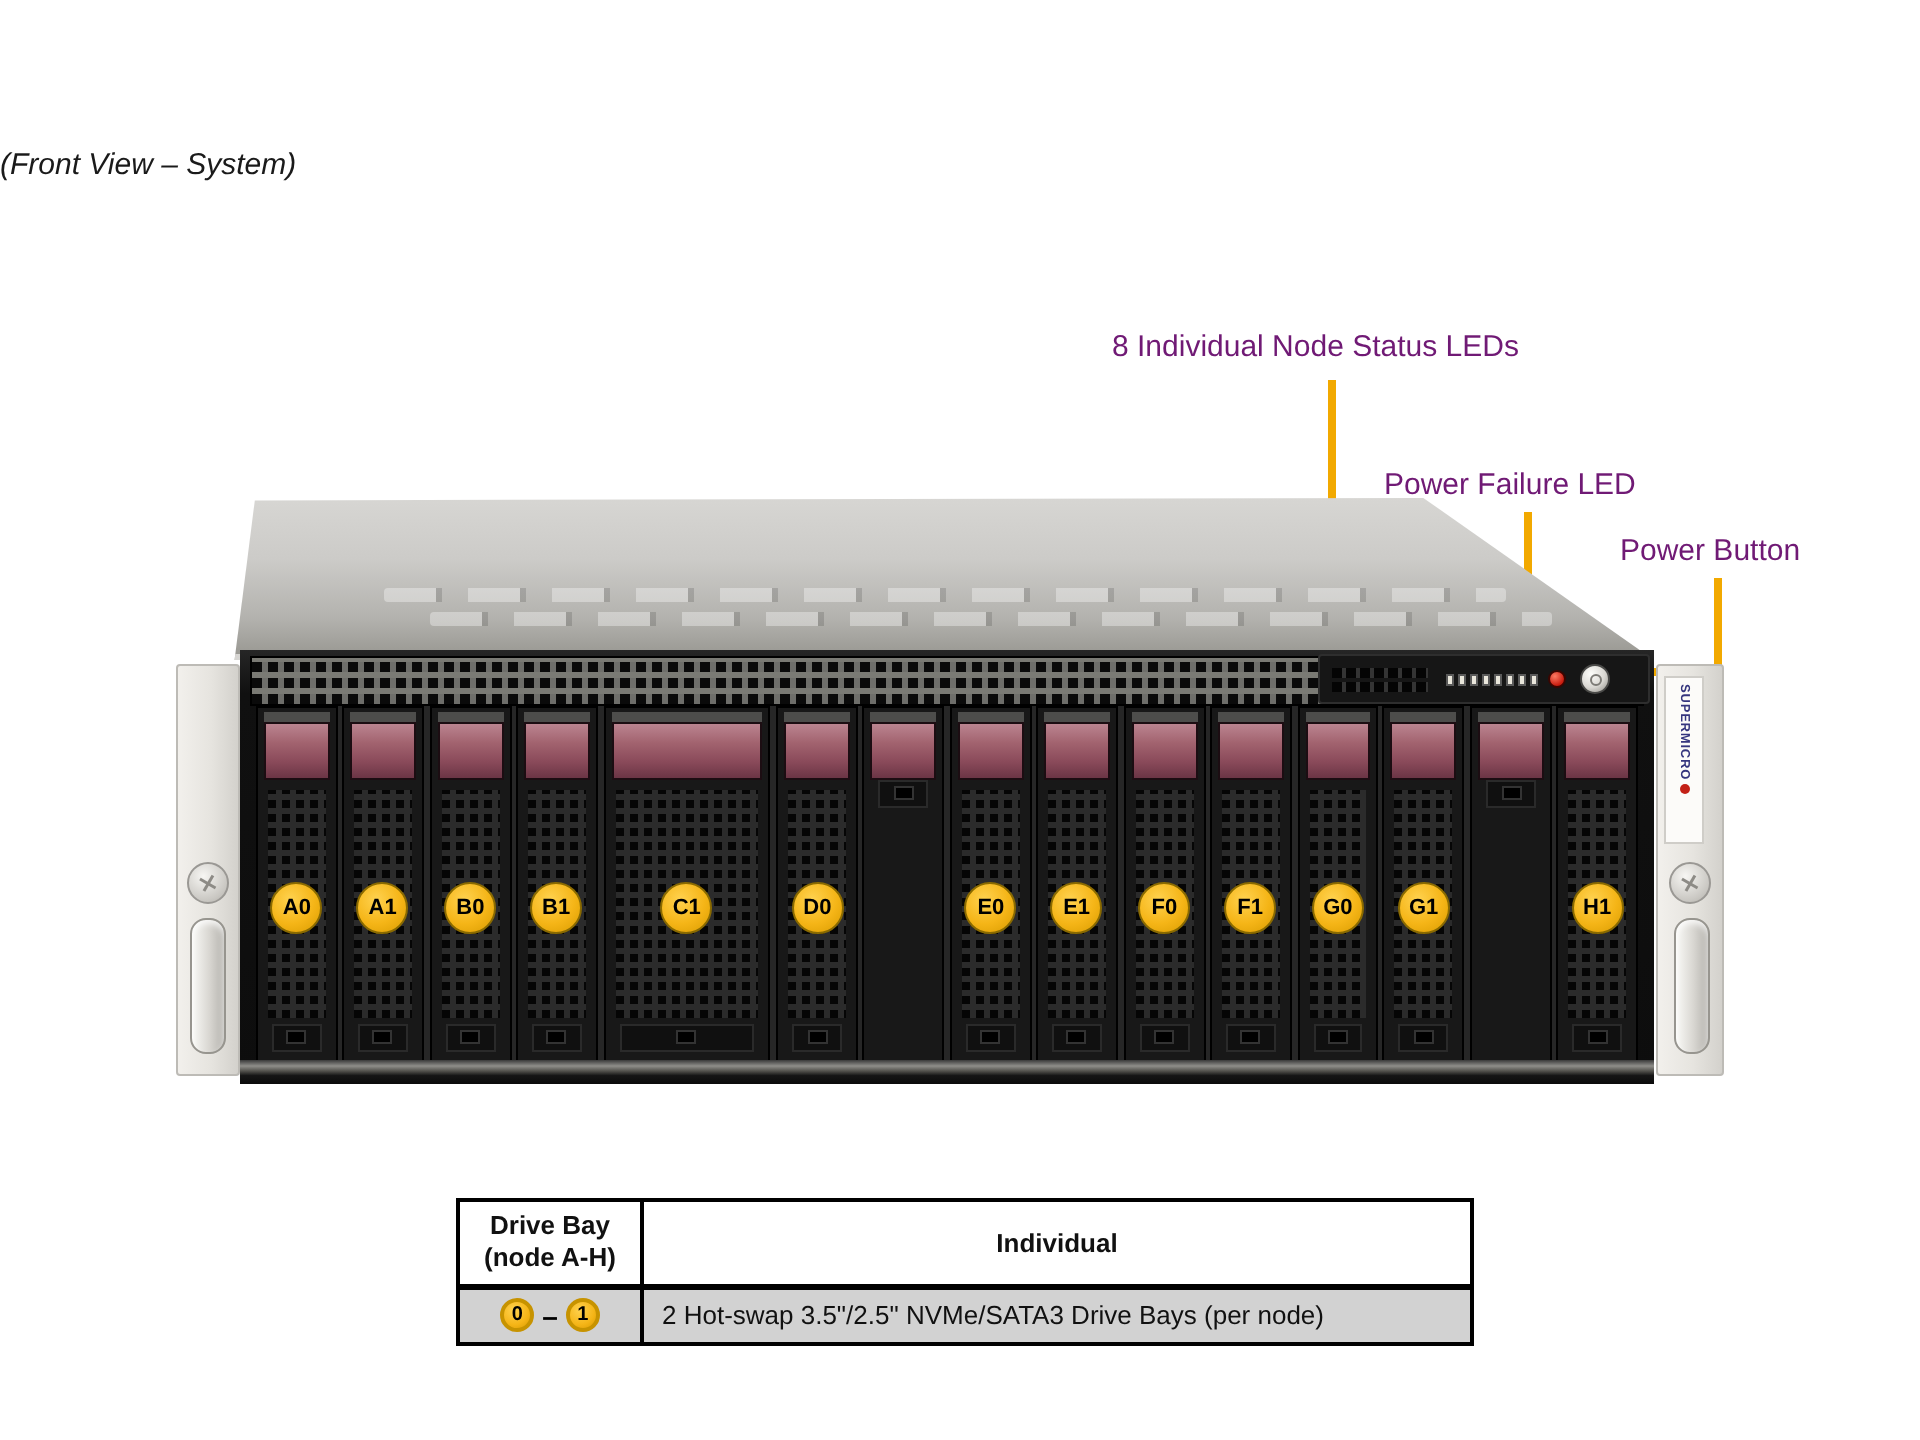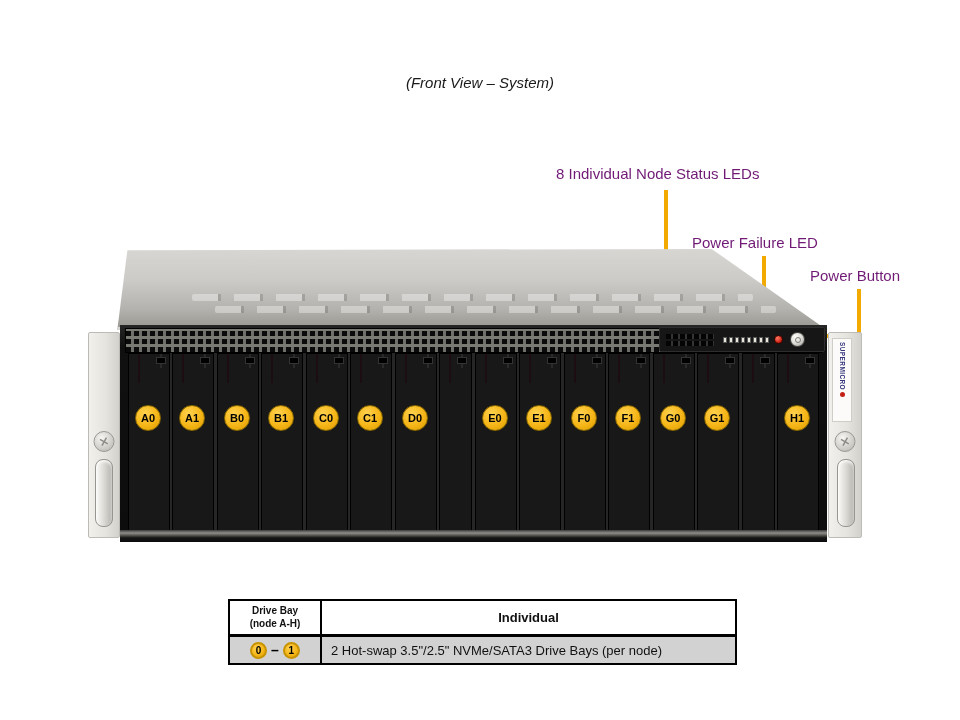--- a/index.html
+++ b/index.html
@@ -1,20 +1,20 @@
 <!DOCTYPE html>
 <html style="--annotation-line: #F2A900; --bay-badge: #F5B517; --latch: #8A4A5A; --table-row-bg: #D2D2D2;"><head>
 <meta charset="utf-8">
 <style>
   html,body{margin:0;padding:0;background:#fff;}
   .stage{position:relative;width:960px;height:720px;background:#fff;overflow:hidden;
          font-family:"Liberation Sans",sans-serif;color:#111;}
 
   
-  .fig-title{position:absolute;top:74px;left:0;right:0;text-align:center;
+  .fig-title{position:absolute;top:74px;left:0;right:0;
              font-size:15px;font-style:italic;color:#1a1a1a;}
   .ann{position:absolute;font-size:15px;color:#701a75;white-space:nowrap;}
   .ann-node-leds{left:556px;top:165px;}
   .ann-pf-led{left:692px;top:234px;}
   .ann-pwr-btn{left:810px;top:267px;text-align:right;}
   .aline{position:absolute;background:var(--annotation-line,#F2A900);}
   .l1v{left:664px;top:190px;width:4px;height:148px;}
   .l1h{left:664px;top:334px;width:53px;height:4px;}
   .l2v{left:762px;top:256px;width:4px;height:76px;}
   .l3v{left:857px;top:289px;width:4px;height:49px;}
@@ -43,21 +43,21 @@
   .status-led{width:4px;height:6px;background:#e9e6db;border:1px solid #5a5a5a;box-sizing:border-box;}
   .pf-led{width:7px;height:7px;border-radius:50%;margin-right:7px;
         background:radial-gradient(circle at 35% 30%,#ff7a63,#c81d10 70%);border:1px solid #3c0500;}
   .pwr-btn{width:13px;height:13px;border-radius:50%;border:1px solid #4a4a48;position:relative;
         background:radial-gradient(circle at 35% 30%,#fdfdfa,#d9d7d2 55%,#8e8c86 100%);}
   .pwr-btn::after{content:"";position:absolute;left:4px;top:4px;width:4px;height:4px;border-radius:50%;border:1px solid #7d7b76;}
 
   .bays{position:absolute;left:8px;top:28px;width:691px;height:178px;background:#262626;
         display:flex;gap:3px;padding:0;box-sizing:border-box;}
   .node-group{flex:1;display:flex;gap:2px;}
-  .tray{flex:1;display:flex;flex-direction:row;background:#181818;border:1px solid #000;box-sizing:border-box;}
+  .tray{flex:1;display:flex;flex-direction:column;background:#181818;border:1px solid #000;box-sizing:border-box;}
   .tray-lip{height:5px;background:#4d4d4b;margin:2px 3px 0;}
   .latch{height:27px;margin:0 3px;border:1px solid #1c0d12;
         background:linear-gradient(180deg,#bb8490 0%,#a2636f 35%,#8a4a5a 70%,#6b3545 100%);}
   .tray-mid{flex:1;margin:5px 5px 3px;position:relative;background-color:#202020;
         background-image:repeating-linear-gradient(0deg,rgba(0,0,0,0) 0 4px,#2b2b2b 4px 7px),
                          repeating-linear-gradient(90deg,#050505 0 4px,#2b2b2b 4px 7px);}
   .bay-badge{position:absolute;top:46px;left:50%;transform:translateX(-50%);
         width:24px;height:24px;border-radius:50%;display:flex;align-items:center;justify-content:center;
         background:radial-gradient(circle at 38% 32%,#ffd24f,var(--bay-badge,#F5B517) 55%,#d99b00 100%);
         border:1px solid #8a6a00;font-size:11px;font-weight:bold;color:#000;}
@@ -80,21 +80,21 @@
         background:linear-gradient(90deg,#fafaf7 0%,#d8d6d1 55%,#b5b3ae 100%);box-shadow:inset 0 2px 3px rgba(255,255,255,.8);}
   .ear-right .handle{left:8px;}
   .logo-plate{position:absolute;left:3px;top:5px;width:20px;height:84px;background:#fcfbf9;border:1px solid #cfcdc8;
         display:flex;flex-direction:column;align-items:center;padding-top:3px;box-sizing:border-box;}
   .logo-text{writing-mode:vertical-rl;font-size:6.5px;letter-spacing:.4px;color:#35357e;font-weight:bold;}
   .logo-dot{width:5px;height:5px;border-radius:50%;background:#c32016;margin-top:2px;}
 
   
   .spec{position:absolute;left:228px;top:599px;width:509px;border:2px solid #000;box-sizing:border-box;background:#fff;}
   .spec-head{display:grid;grid-template-columns:90px 1fr;}
-  .spec-head .c1{padding:4px 2px;text-align:center;font-weight:bold;font-size:10px;line-height:1.25;}
+  .spec-head .c1{padding:4px 2px;text-align:center;font-weight:bold;font-size:13px;line-height:1.25;}
   .spec-head .c2{border-left:2px solid #000;display:flex;align-items:center;justify-content:center;
         font-weight:bold;font-size:13px;}
   .spec-row{display:grid;grid-template-columns:90px 1fr;border-top:3px solid #000;background:var(--table-row-bg,#D2D2D2);height:26px;}
   .spec-row .c1{display:flex;align-items:center;justify-content:center;gap:4px;}
   .spec-row .c2{border-left:2px solid #000;display:flex;align-items:center;font-size:13px;padding-left:9px;}
   .tbl-badge{width:17px;height:17px;border-radius:50%;display:flex;align-items:center;justify-content:center;
         background:radial-gradient(circle at 38% 32%,#ffd24f,var(--bay-badge,#F5B517) 60%,#d99b00 100%);
         border:2px solid #c79300;box-sizing:border-box;font-size:10px;font-weight:bold;color:#000;}
   .tbl-dash{font-weight:bold;font-size:14px;color:#000;}
 </style>
@@ -174,28 +174,20 @@
           <div class="tray">
             <div class="tray-lip"></div>
             <div class="latch"></div>
             <div class="tray-mid">
               <div class="bay-badge">B1</div>
             </div>
             <div class="tray-foot"></div>
           </div>
         </div>
         <div class="node-group">
-          <div class="tray">
-            <div class="tray-lip"></div>
-            <div class="latch"></div>
-            <div class="tray-mid">
-              <div class="bay-badge">C0</div>
-            </div>
-            <div class="tray-foot"></div>
-          </div>
           <div class="tray">
             <div class="tray-lip"></div>
             <div class="latch"></div>
             <div class="tray-mid">
               <div class="bay-badge">C1</div>
             </div>
             <div class="tray-foot"></div>
           </div>
         </div>
         <div class="node-group">

